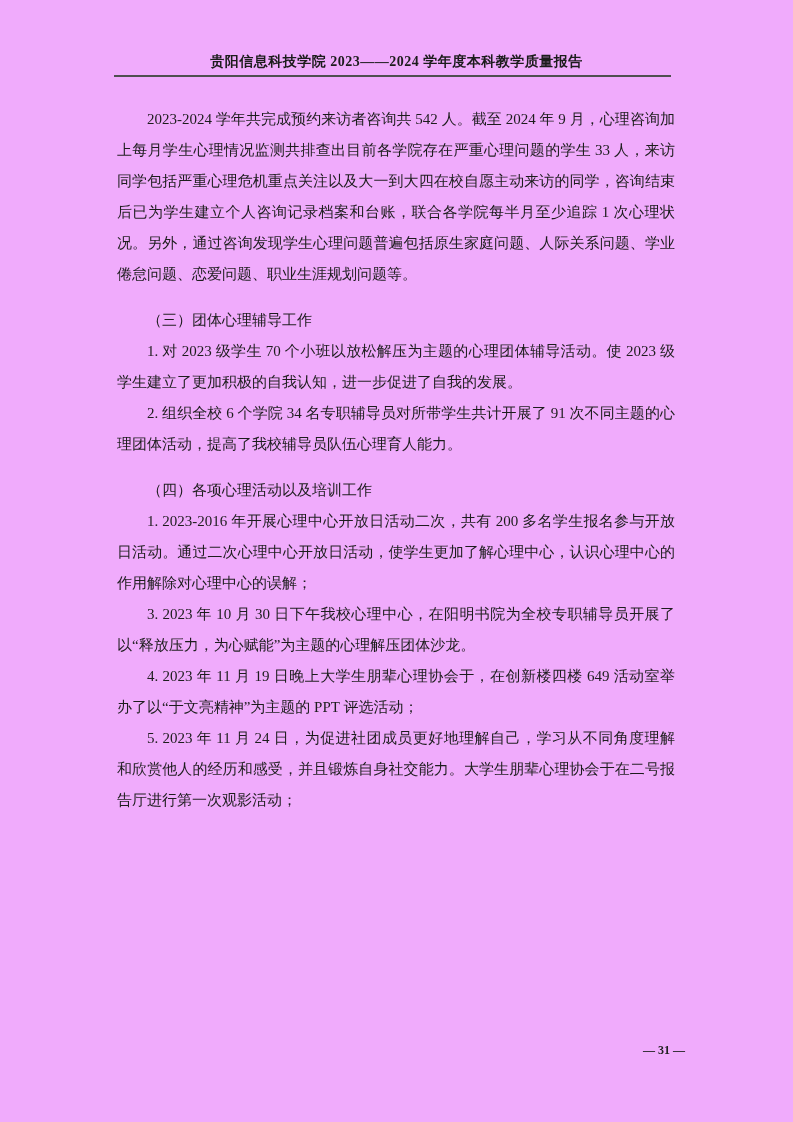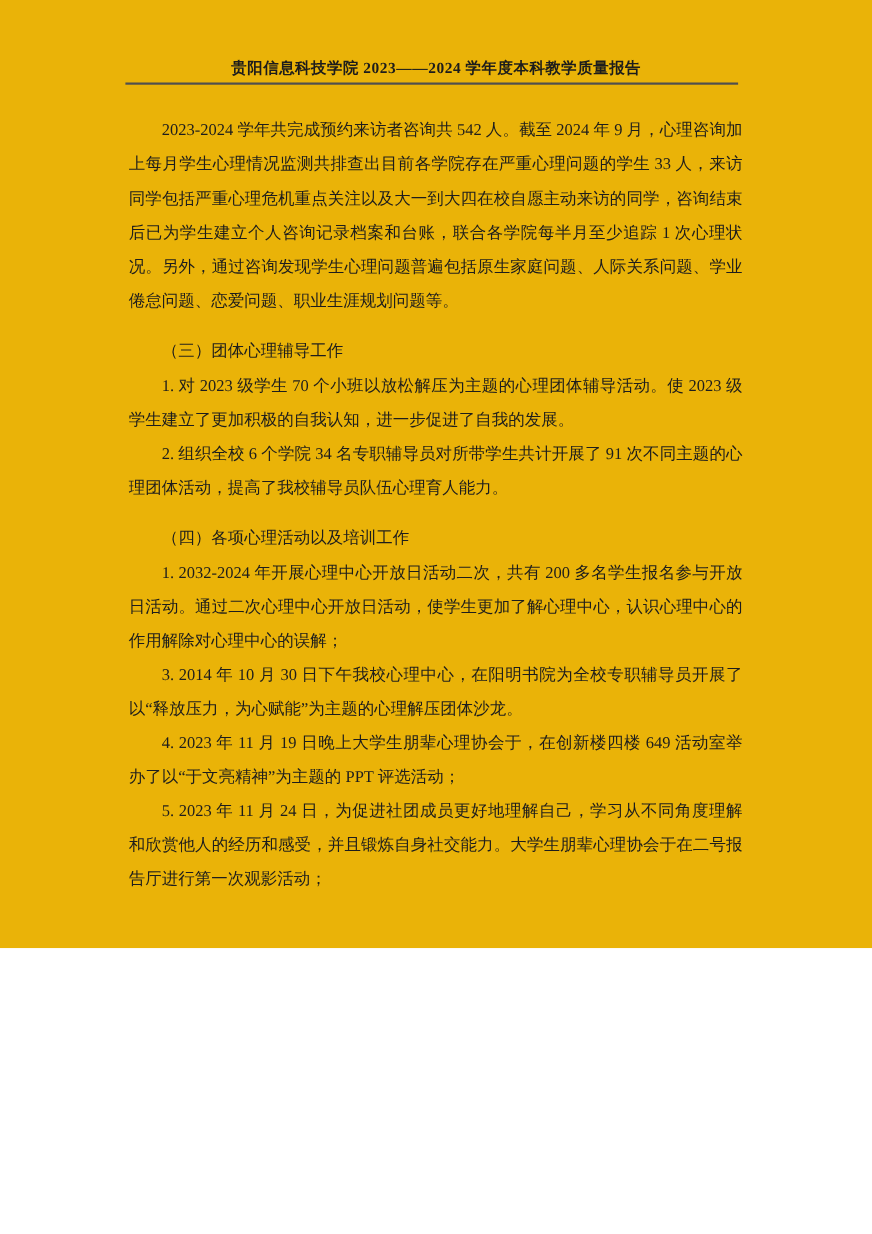--- a/index.html
+++ b/index.html
@@ -3,22 +3,22 @@
 <meta charset="utf-8">
 <style>
   html, body {
     margin: 0;
     padding: 0;
     background: #ffffff;
   }
   .page {
     position: relative;
     width: 793px;
-    height: 862px;
-    background: #eab308;
+    height: 1122px;
+    background: #f0abfc;
     overflow: hidden;
     font-family: "Liberation Serif", "DejaVu Serif", serif;
   }
   .header-title {
     position: absolute;
     top: 53px;
     left: 0;
     right: 0;
     text-align: center;
     font-size: 14px;
@@ -73,21 +73,21 @@
   <div class="header-title">贵阳信息科技学院 2023——2024 学年度本科教学质量报告</div>
 
   <div class="header-rule"></div>
 
   <div class="doc-body">
       <p class="para">2023-2024 学年共完成预约来访者咨询共 542 人。截至 2024 年 9 月，心理咨询加上每月学生心理情况监测共排查出目前各学院存在严重心理问题的学生 33 人，来访同学包括严重心理危机重点关注以及大一到大四在校自愿主动来访的同学，咨询结束后已为学生建立个人咨询记录档案和台账，联合各学院每半月至少追踪 1 次心理状况。另外，通过咨询发现学生心理问题普遍包括原生家庭问题、人际关系问题、学业倦怠问题、恋爱问题、职业生涯规划问题等。</p>
       <p class="para heading">（三）团体心理辅导工作</p>
       <p class="para">1. 对 2023 级学生 70 个小班以放松解压为主题的心理团体辅导活动。使 2023 级学生建立了更加积极的自我认知，进一步促进了自我的发展。</p>
       <p class="para">2. 组织全校 6 个学院 34 名专职辅导员对所带学生共计开展了 91 次不同主题的心理团体活动，提高了我校辅导员队伍心理育人能力。</p>
       <p class="para heading">（四）各项心理活动以及培训工作</p>
-      <p class="para">1. 2032-2024 年开展心理中心开放日活动二次，共有 200 多名学生报名参与开放日活动。通过二次心理中心开放日活动，使学生更加了解心理中心，认识心理中心的作用解除对心理中心的误解；</p>
-      <p class="para">3. 2014 年 10 月 30 日下午我校心理中心，在阳明书院为全校专职辅导员开展了以“释放压力，为心赋能”为主题的心理解压团体沙龙。</p>
+      <p class="para">1. 2023-2016 年开展心理中心开放日活动二次，共有 200 多名学生报名参与开放日活动。通过二次心理中心开放日活动，使学生更加了解心理中心，认识心理中心的作用解除对心理中心的误解；</p>
+      <p class="para">3. 2023 年 10 月 30 日下午我校心理中心，在阳明书院为全校专职辅导员开展了以“释放压力，为心赋能”为主题的心理解压团体沙龙。</p>
       <p class="para">4. 2023 年 11 月 19 日晚上大学生朋辈心理协会于，在创新楼四楼 649 活动室举办了以“于文亮精神”为主题的 PPT 评选活动；</p>
       <p class="para">5. 2023 年 11 月 24 日，为促进社团成员更好地理解自己，学习从不同角度理解和欣赏他人的经历和感受，并且锻炼自身社交能力。大学生朋辈心理协会于在二号报告厅进行第一次观影活动；</p>
     </div>
 
   <div class="footer-pagenum">— 31 —</div>
 
 </div>
 
 </body></html>

